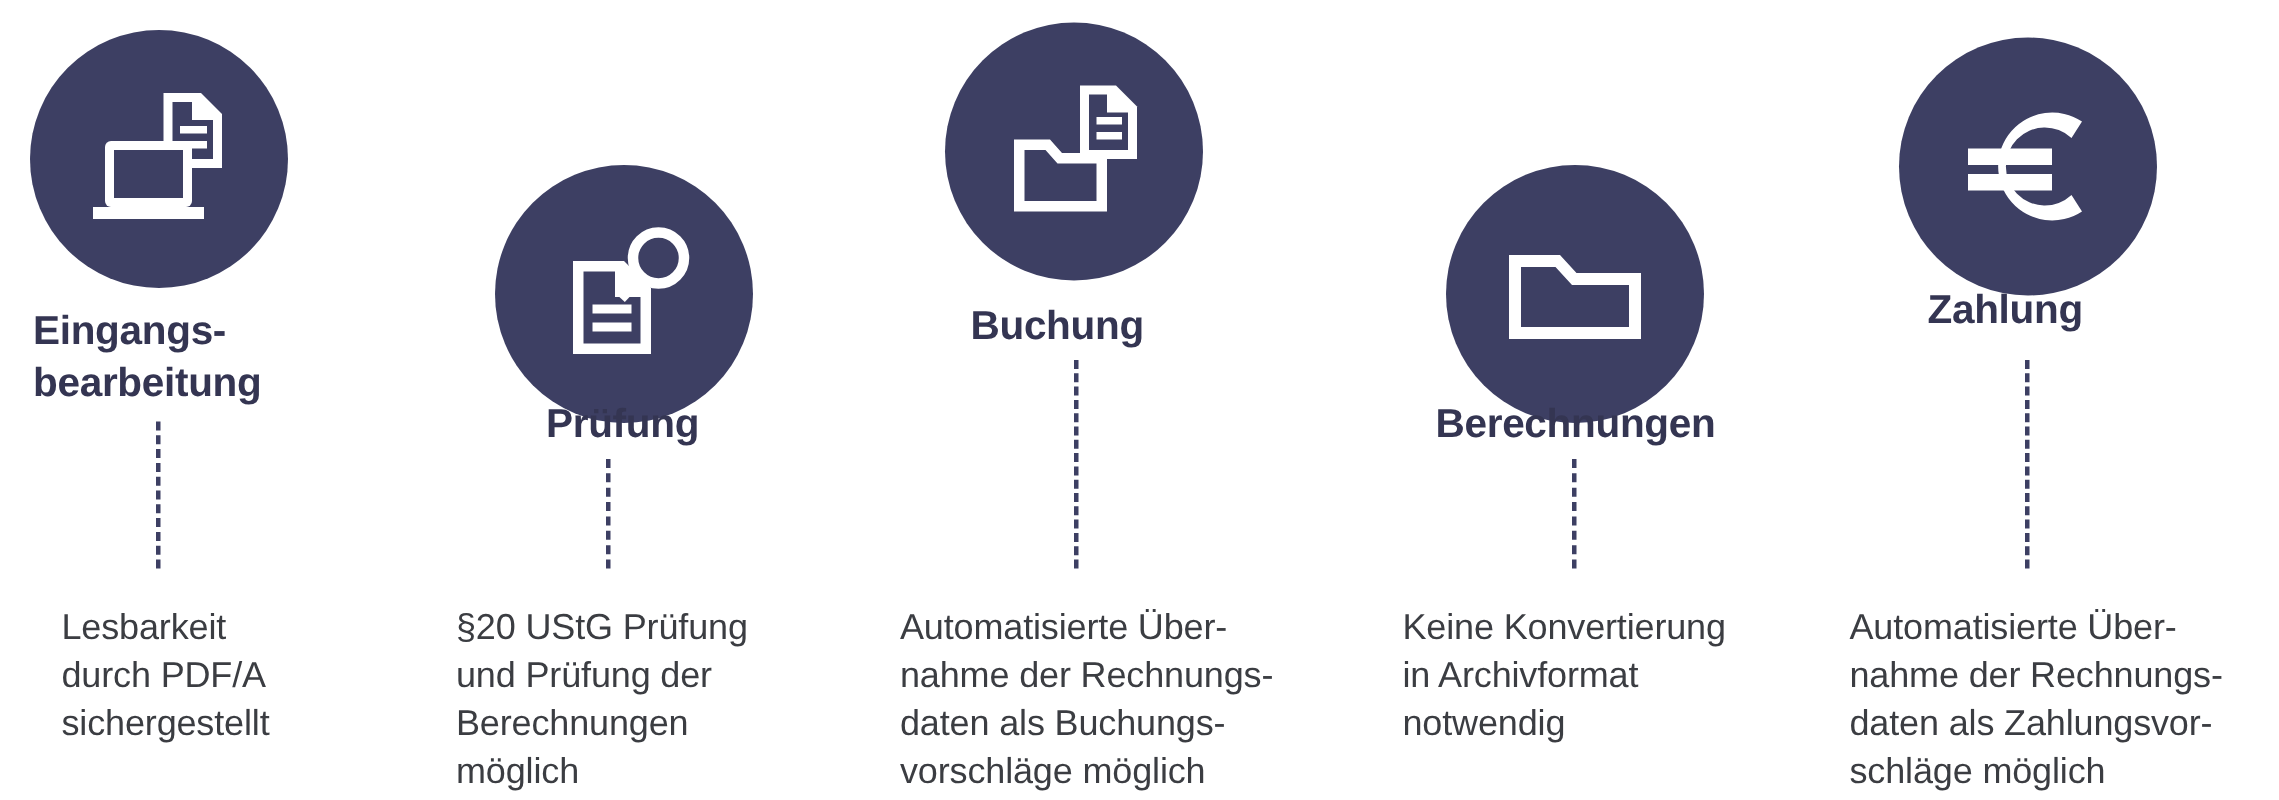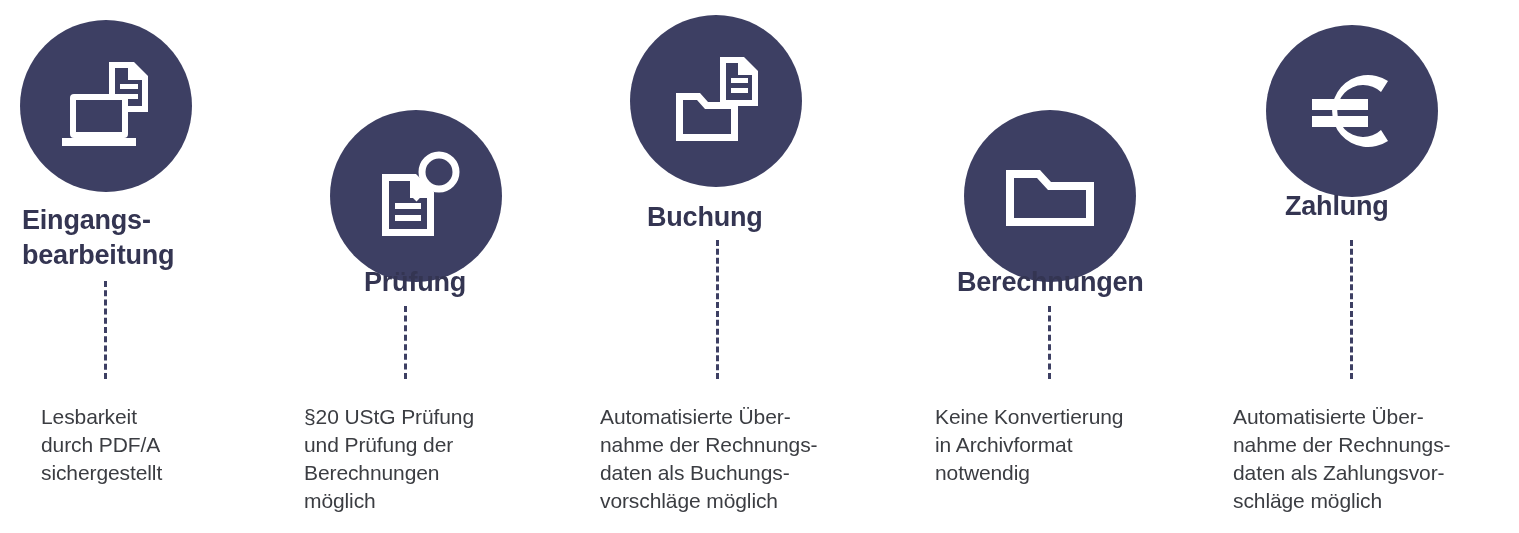--- a/index.html
+++ b/index.html
@@ -45,21 +45,21 @@
     letter-spacing: -0.2px;
     white-space: pre-line;
   }
   .connector {
     position: absolute;
     width: 0;
     border-left: 3px dashed #3d3f63;
   }
   .stage-desc {
     position: absolute;
-    font-size: 21px;
+    font-size: 24px;
     line-height: 1.33;
     color: #3b3d42;
     white-space: pre-line;
     letter-spacing: -0.1px;
   }
 
   
   
   #stage-1 { left: 0; }
   #stage-1 .circle      { left: 20px;  top: 20px; }

